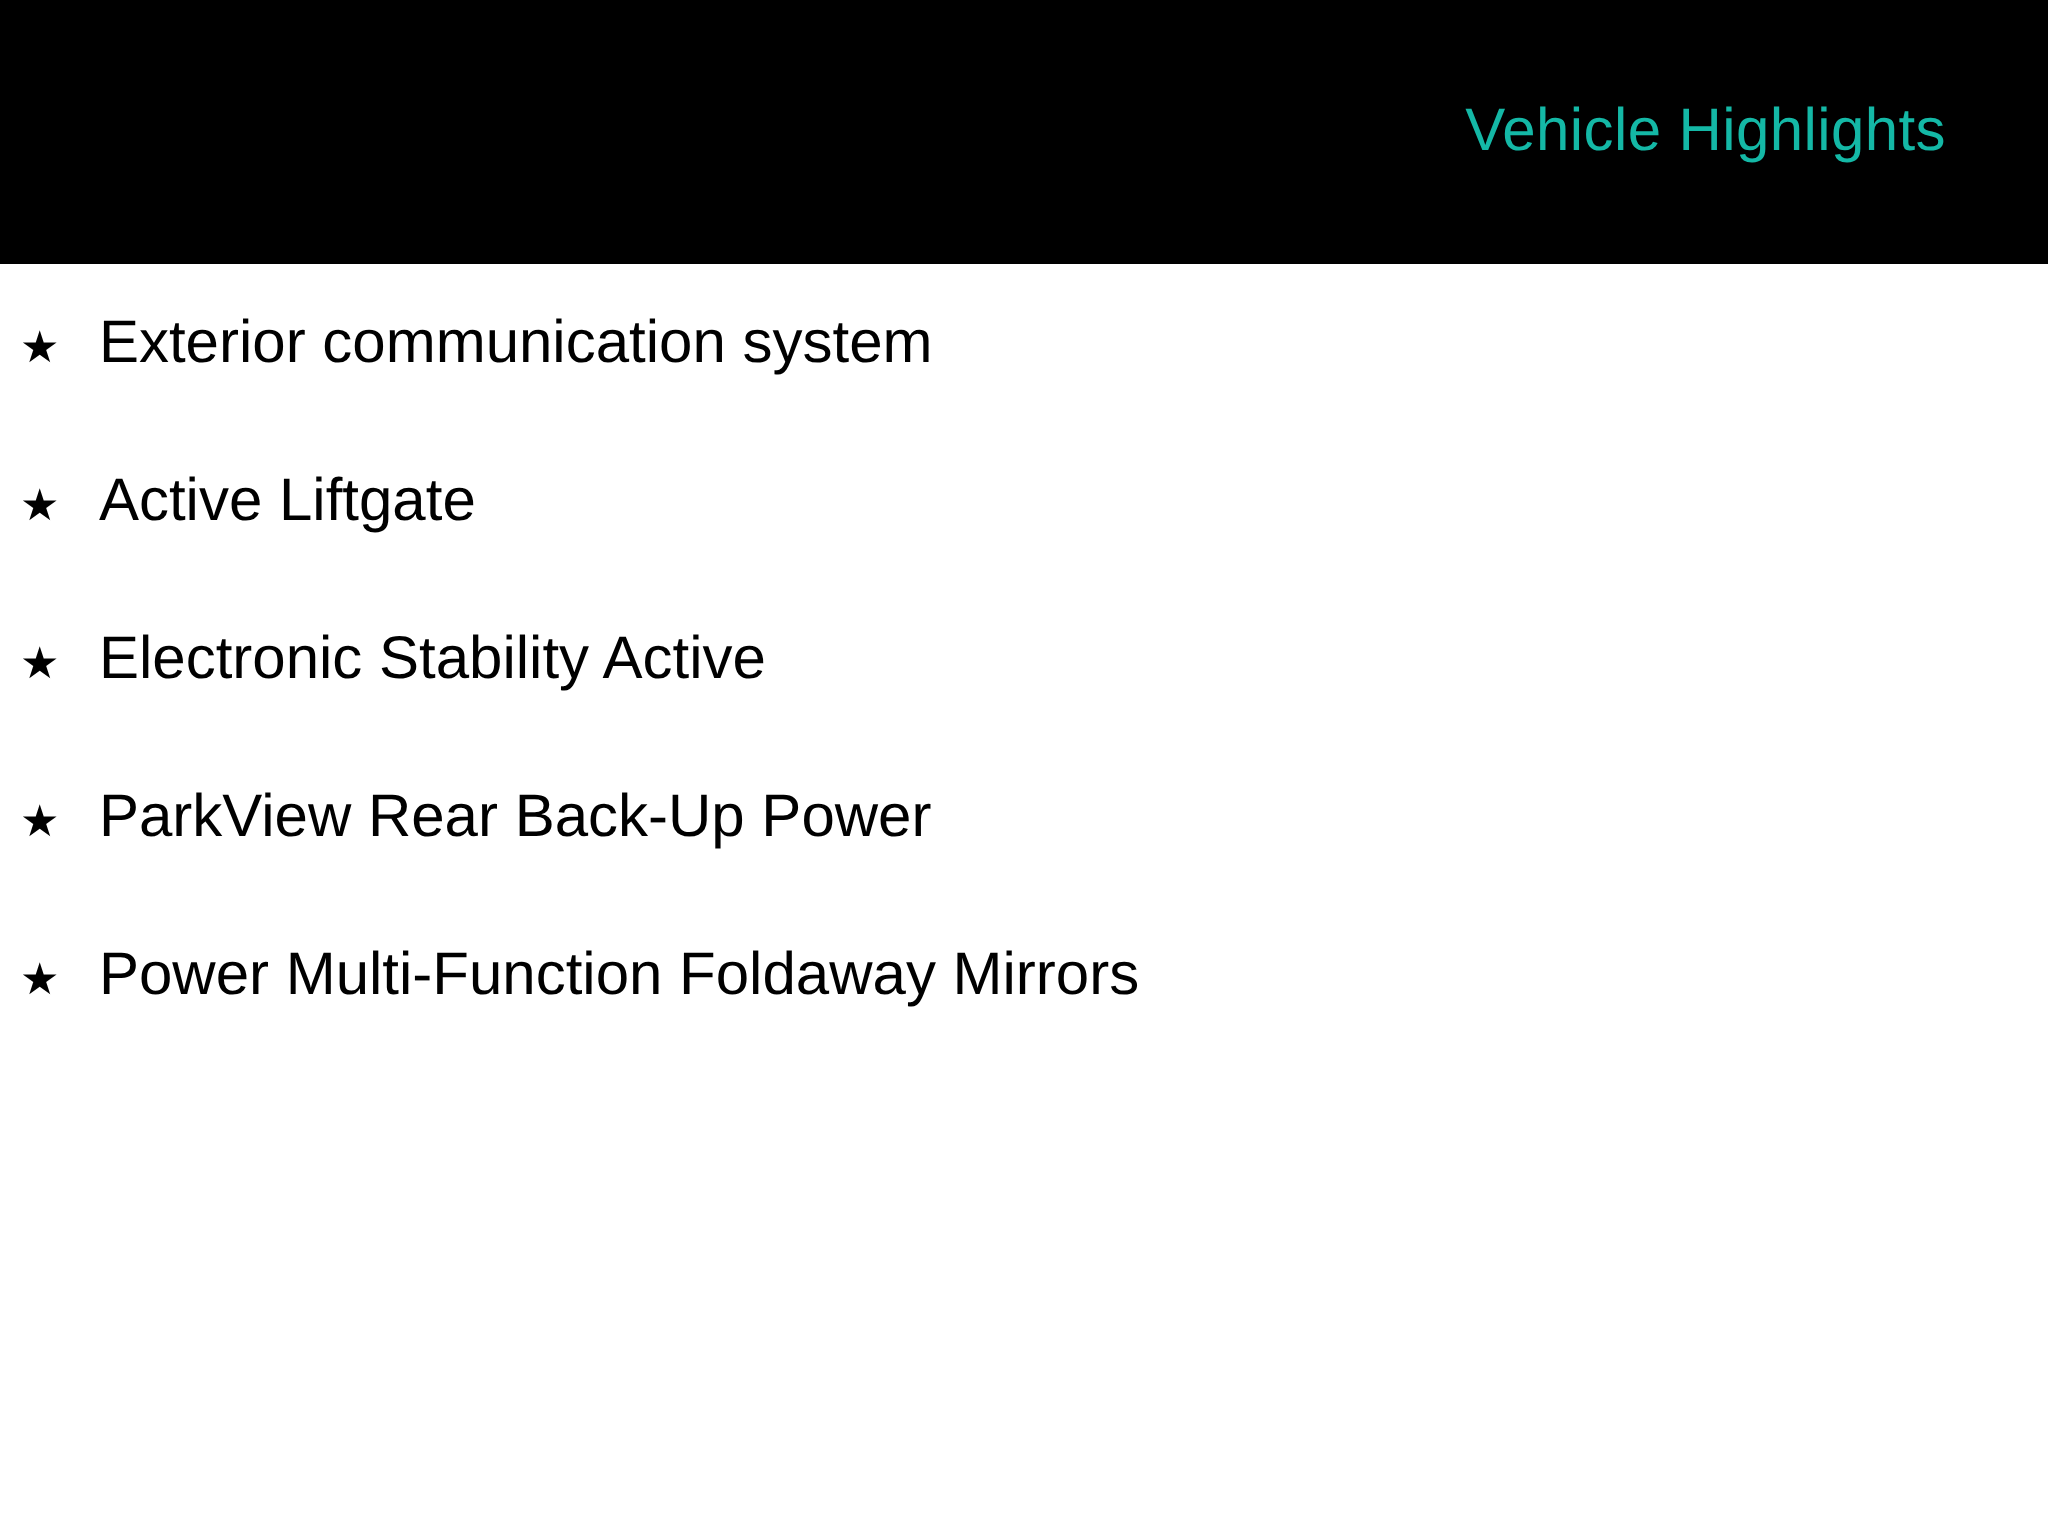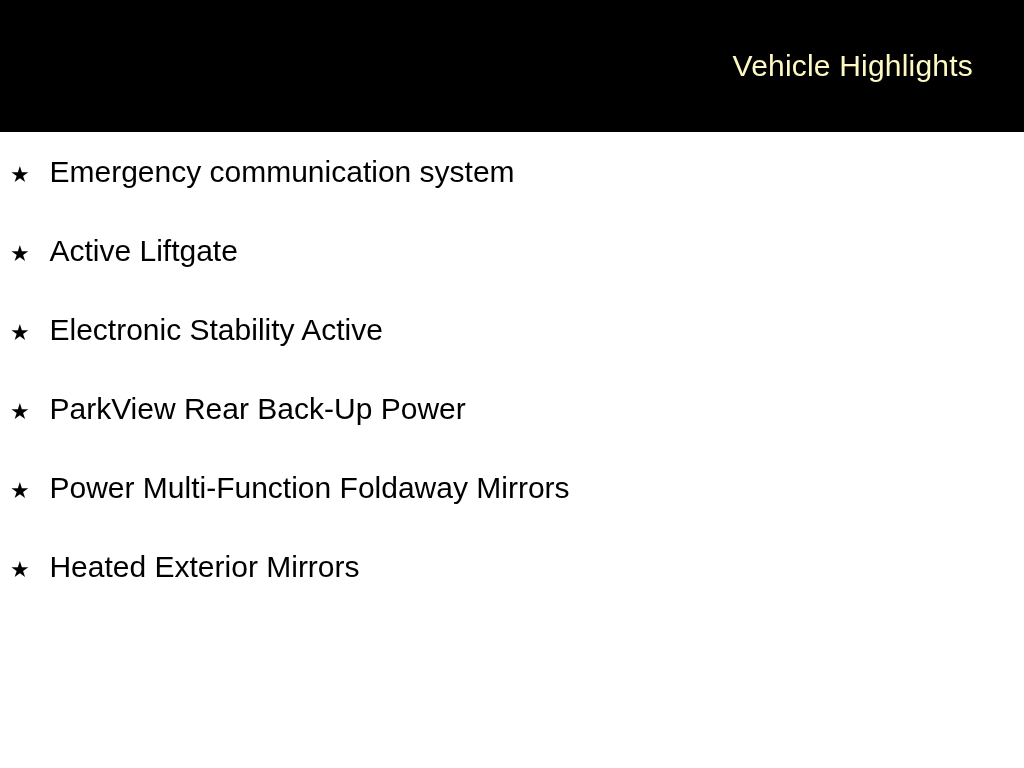--- a/index.html
+++ b/index.html
@@ -14,21 +14,21 @@
   .header {
     height: 132px;
     background: #000000;
     display: flex;
     align-items: center;
     justify-content: flex-end;
     padding-right: 51px;
     box-sizing: border-box;
   }
   .header-title {
-    color: #fef9c3;
+    color: #14b8a6;
     font-size: 30px;
     font-weight: 400;
     letter-spacing: 0.2px;
     white-space: nowrap;
   }
   .highlights-list {
     list-style: none;
     margin: 0;
     padding: 0;
   }
@@ -56,21 +56,21 @@
 <body>
 
 <div class="header">
   <span class="header-title">Vehicle Highlights</span>
 </div>
 
 <ul class="highlights-list">
 
     <li>
       <span class="star">★</span>
-      <span class="label">Emergency communication system</span>
+      <span class="label">Exterior communication system</span>
     </li>
 
     <li>
       <span class="star">★</span>
       <span class="label">Active Liftgate</span>
     </li>
 
     <li>
       <span class="star">★</span>
       <span class="label">Electronic Stability Active</span>
@@ -80,18 +80,14 @@
       <span class="star">★</span>
       <span class="label">ParkView Rear Back-Up Power</span>
     </li>
 
 
     <li>
       <span class="star">★</span>
       <span class="label">Power Multi-Function Foldaway Mirrors</span>
     </li>
 
-    <li>
-      <span class="star">★</span>
-      <span class="label">Heated Exterior Mirrors</span>
-    </li>
 
   </ul>
 
 </body></html>

